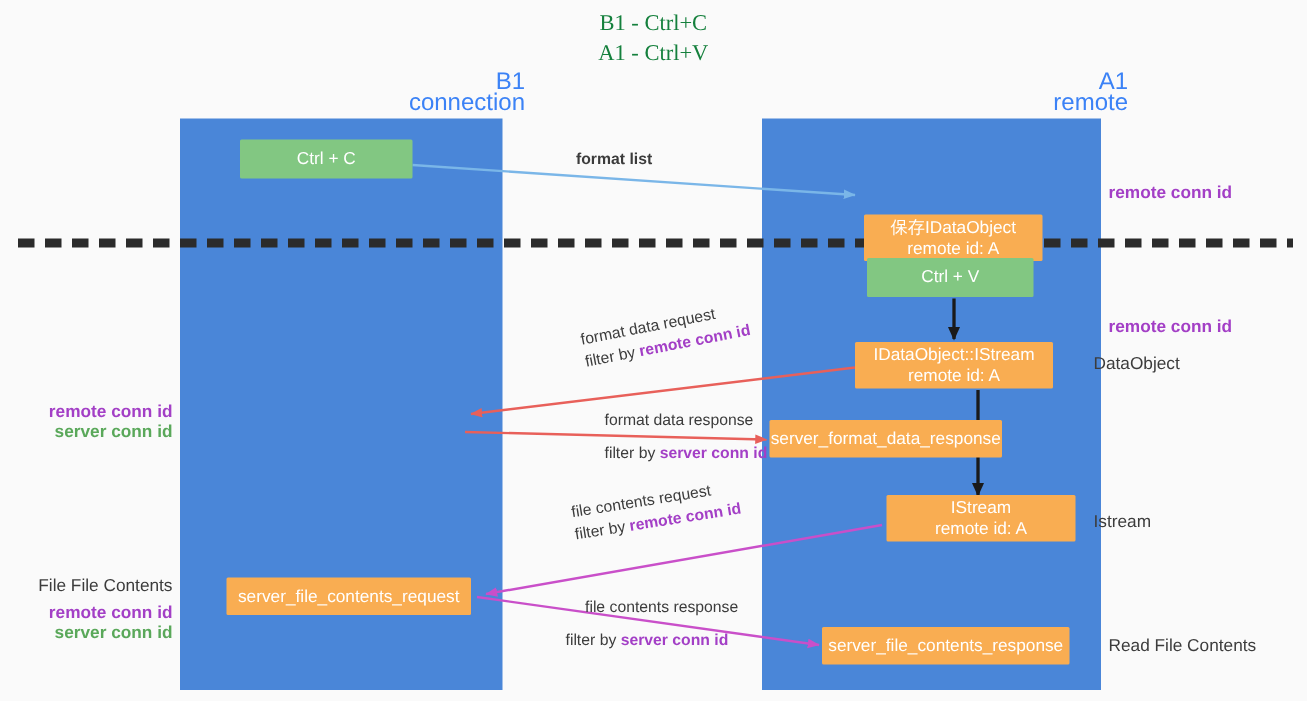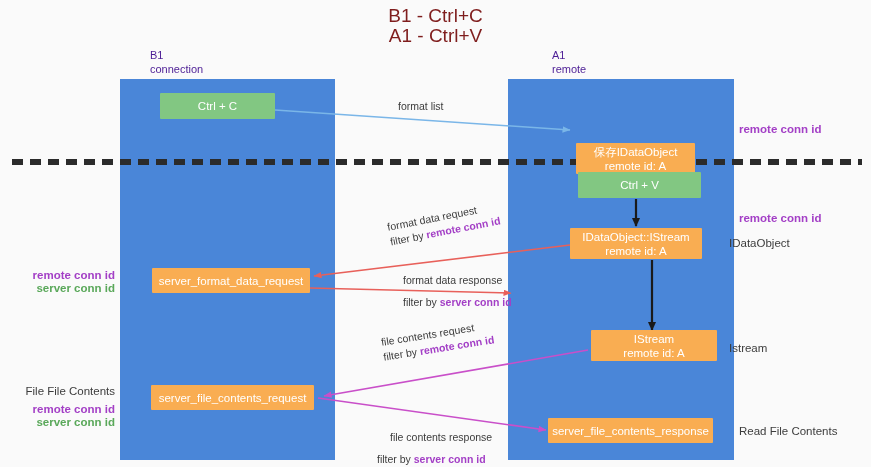--- a/index.html
+++ b/index.html
@@ -16,31 +16,32 @@
     height: 467px;
     background: #fafafa;
     overflow: hidden;
   }
   .abs { position: absolute; }
 
   
   #title {
     left: 0; top: 6px; width: 871px;
     text-align: center;
-    font-size: 19px;
-    color: #7f1d1d;
+    font-size: 15px;
+    color: #15803d;
     line-height: 20px;
+    font-family: Liberation Serif, serif;
   }
   #title div { white-space: pre; }
 
   
   .col-header {
-    text-align: left;
-    font-size: 11px;
-    color: #4c1d95;
+    text-align: right;
+    font-size: 16px;
+    color: #3b82f6;
     line-height: 14px;
   }
 
   
   .lane {
     background: #4a86d8;
   }
 
   
   .box {
@@ -146,76 +147,76 @@
 
   <div class="abs box green" style="left:160px; top:93px; width:115px; height:26px;">
     <span>Ctrl + C</span>
   </div>
 
   <div class="abs box orange" style="left:576px; top:115px; width:119px; height:31px;margin-top:28px;">
     <span>保存IDataObject</span>
     <span class="l2">remote id: A</span>
   </div>
 
-  <div class="abs box green" style="left:578px; top:172px; width:123px; height:26px;">
+  <div class="abs box green" style="left:578px; top:172px; width:111px; height:26px;">
     <span>Ctrl + V</span>
   </div>
 
   <div class="abs box orange" style="left:570px; top:228px; width:132px; height:31px;">
     <span>IDataObject::IStream</span>
     <span class="l2">remote id: A</span>
   </div>
 
-  <div class="abs box orange" style="left:152px; top:268px; width:158px; height:25px;">
-    <span>server_format_data_request</span>
-  </div>
-
+
+  <div class="abs box orange" style="left:513px; top:280px; width:155px; height:25px;">
+    <span>server_format_data_response</span>
+  </div>
 
   <div class="abs box orange" style="left:591px; top:330px; width:126px; height:31px;">
     <span>IStream</span>
     <span class="l2">remote id: A</span>
   </div>
 
   <div class="abs box orange" style="left:548px; top:418px; width:165px; height:25px;">
     <span>server_file_contents_response</span>
   </div>
 
   <div class="abs box orange" style="left:151px; top:385px; width:163px; height:25px;">
     <span>server_file_contents_request</span>
   </div>
 
-  <div class="abs edge-label" style="left:398px; top:99px;">
+  <div class="abs edge-label" style="left:384px; top:99px;font-weight:bold;">
     <span>format list</span>
   </div>
 
   <div class="abs edge-label rot-a" style="left:386px; top:220px;">
     <div>format data request</div>
     <div><span>filter by </span><span class="hl-purple">remote conn id</span></div>
   </div>
 
   <div class="abs edge-label" style="left:403px; top:273px;">
     <div>format data response</div>
     <div style="margin-top:7px"><span>filter by </span><span class="hl-purple">server conn id</span></div>
   </div>
 
   <div class="abs edge-label rot-b" style="left:380px; top:335px;">
     <div>file contents request</div>
     <div><span>filter by </span><span class="hl-purple">remote conn id</span></div>
   </div>
 
-  <div class="abs edge-label" style="left:390px; top:398px;margin-top:32px;">
+  <div class="abs edge-label" style="left:390px; top:398px;">
     <div>file contents response</div>
     <div style="margin-top:7px; margin-left:-13px"><span>filter by </span><span class="hl-purple">server conn id</span></div>
   </div>
 
   <div class="abs side-label purple right" style="left:739px; top:122px;">remote conn id</div>
 
   <div class="abs side-label purple right" style="left:739px; top:211px;">remote conn id</div>
 
-  <div class="abs side-label right" style="left:729px; top:236px;">IDataObject</div>
+  <div class="abs side-label right" style="left:729px; top:236px;">DataObject</div>
 
   <div class="abs side-label right" style="left:729px; top:341px;">Istream</div>
 
   <div class="abs side-label right" style="left:739px; top:424px;">Read File Contents</div>
 
   <div class="abs side-label purple lefty" style="left:0px; top:268px; width:115px;">remote conn id</div>
   <div class="abs side-label green lefty" style="left:0px; top:281px; width:115px;">server conn id</div>
 
   <div class="abs side-label lefty" style="left:0px; top:384px; width:115px;">File File Contents</div>
   <div class="abs side-label purple lefty" style="left:0px; top:402px; width:115px;">remote conn id</div>

